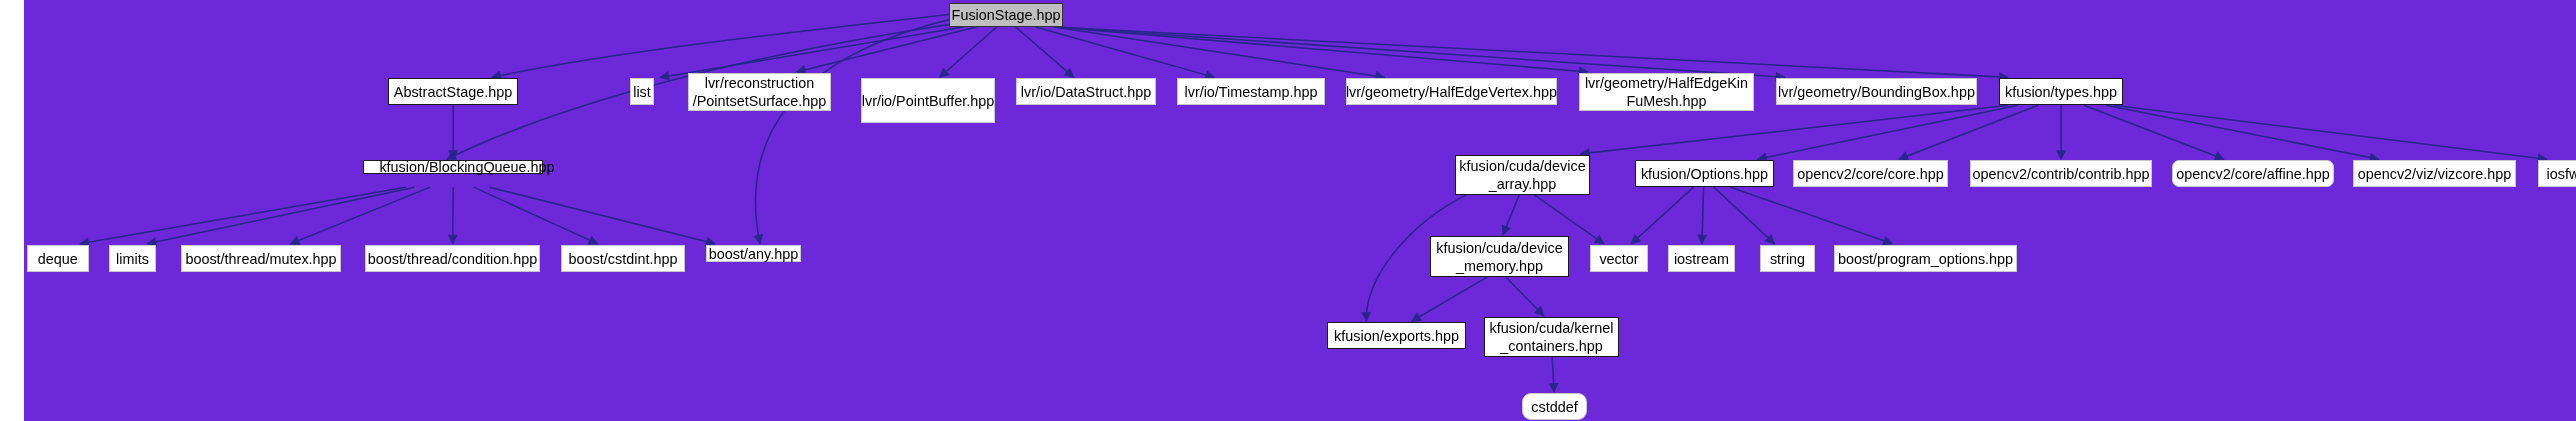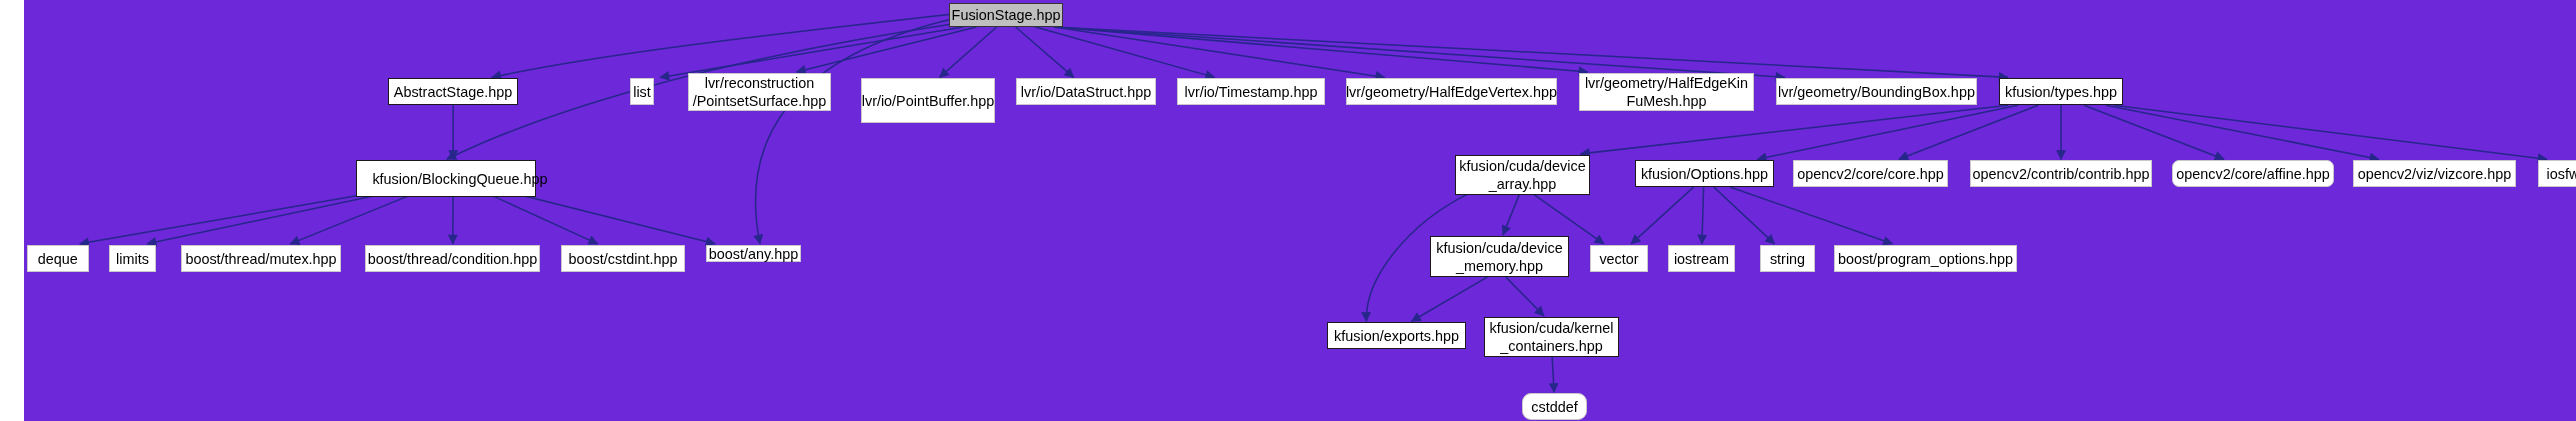--- a/index.html
+++ b/index.html
@@ -92,21 +92,21 @@
       <div class="node external" style="left: 1555px; top: 73px; width: 175px; height: 38px;">
         <span>lvr/geometry/HalfEdgeKin</span>
         <span>FuMesh.hpp</span>
       </div>
       <div class="node external" style="left: 1752px; top: 78px; width: 201px; height: 27px; text-align: right;">
         <span>lvr/geometry/BoundingBox.hpp</span>
       </div>
       <div class="node internal" style="left: 1975px; top: 78px; width: 124px; height: 27px;">
         <span>kfusion/types.hpp</span>
       </div>
-      <div class="node internal" style="left: 332px; top: 160px; width: 180px; height: 37px; padding-left: 28px;">
+      <div class="node internal" style="left: 339px; top: 160px; width: 180px; height: 14px; padding-left: 28px;">
         <span>kfusion/BlockingQueue.hpp</span>
       </div>
       <div class="node internal" style="left: 1431px; top: 155px; width: 135px; height: 40px;">
         <span>kfusion/cuda/device</span>
         <span>_array.hpp</span>
       </div>
       <div class="node internal" style="left: 1611px; top: 160px; width: 139px; height: 27px;">
         <span>kfusion/Options.hpp</span>
       </div>
       <div class="node external" style="left: 1769px; top: 160px; width: 155px; height: 27px;">

